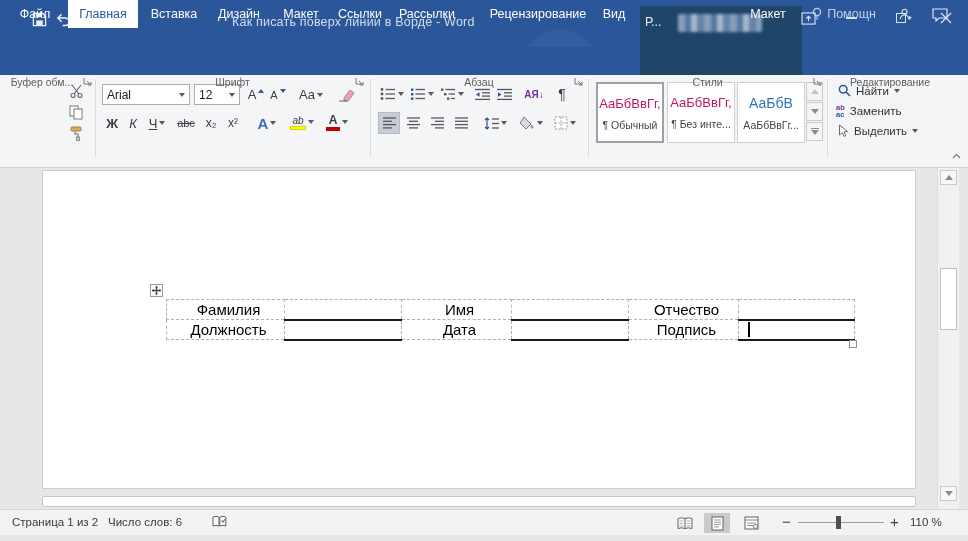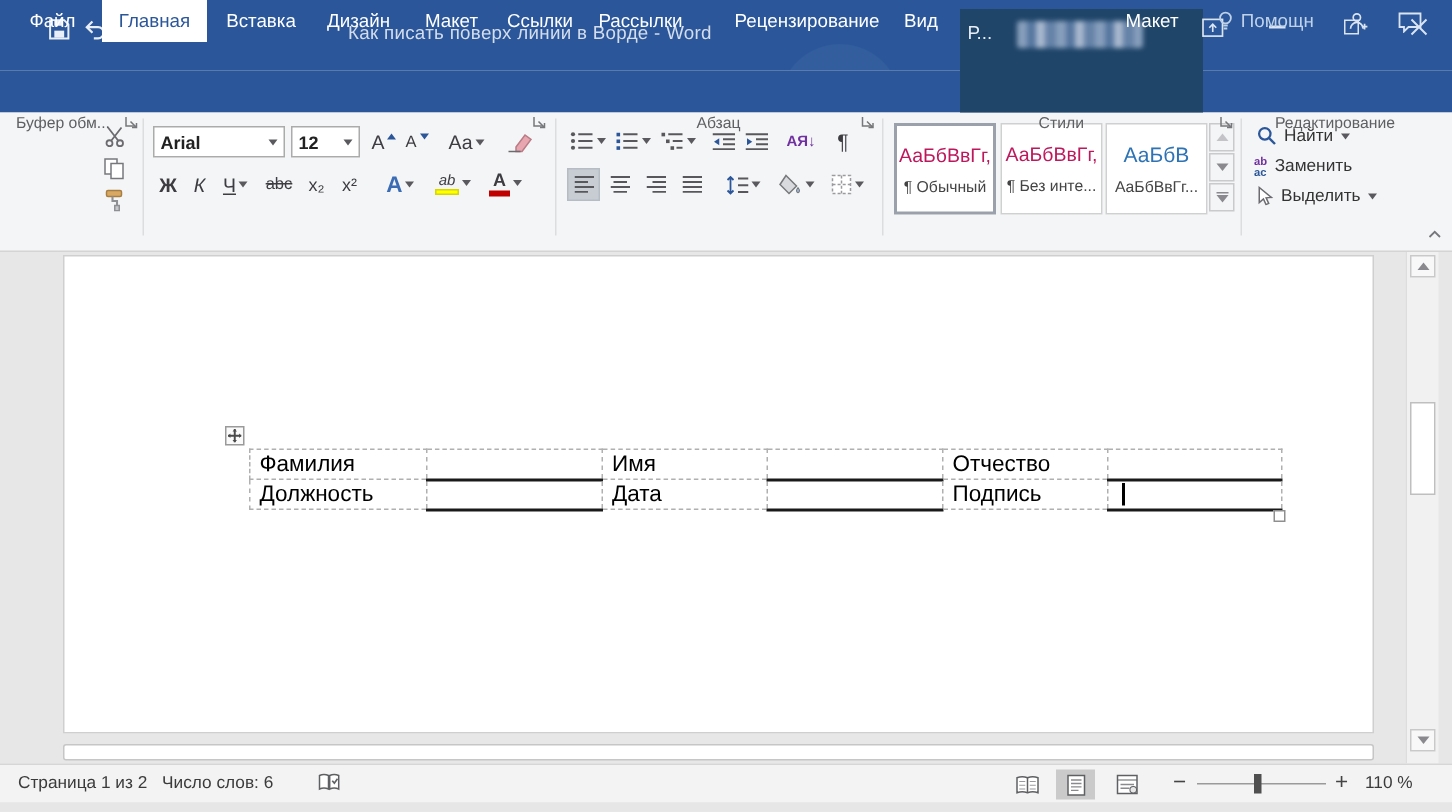--- a/index.html
+++ b/index.html
@@ -30,41 +30,41 @@
   .tab.active { background:#fff; color:#2b579a; }
   .tab.assist { color:#bed1e8; display:flex; align-items:center; gap:5px; justify-content:center; }
 
   
   .ribbon { position:absolute; top:75px; left:0; width:968px; height:93px; background:#f4f5f7; border-bottom:1px solid #d4d4d4; }
   .gsep { position:absolute; top:4px; width:1px; height:78px; background:#dcddde; }
   .glabel { position:absolute; top:76px; font-size:10.5px; color:#5f6063; text-align:center; white-space:nowrap; }
   .launcher { position:absolute; top:77px; width:10px; height:10px; }
   .launcher svg { display:block; }
   .combo { position:absolute; height:21px; background:#fff; border:1px solid #ababab; font-size:12px; color:#222;
-           display:flex; align-items:center; padding:0 4px; justify-content:space-between;font-weight:bold; }
+           display:flex; align-items:center; padding:0 4px; justify-content:space-between; }
   .rbtn { position:absolute; display:flex; align-items:center; justify-content:center; gap:2px;
           font-size:13px; color:#3c3c41; }
   .rbtn.sel { background:#c8cdd4; border:1px solid #b6bcc4; }
   .dd { width:0; height:0; border-left:3px solid transparent; border-right:3px solid transparent; border-top:4px solid #5a5a5e; }
   .bigbtn { position:absolute; display:flex; flex-direction:column; align-items:center; font-size:11.5px; color:#3c3c41; }
   .stylecard { position:absolute; width:68px; height:61px; background:#fff; border:1px solid #cfd0d2; text-align:center; }
   .stylecard.sel { border:2px solid #9aa1aa; }
   .stylecard .prev { font-size:13px; color:#be185d; margin-top:12px; white-space:nowrap; overflow:hidden; }
   .stylecard .prev.blue { color:#2e74b5; font-size:14px; }
   .stylecard .lbl { font-size:10.5px; color:#444; margin-top:8px; white-space:nowrap; overflow:hidden; }
   .scrollbtn { position:absolute; width:17px; height:19px; border:1px solid #c9cacc; background:#f4f5f7;
                display:flex; align-items:center; justify-content:center; }
   .tri-up { width:0;height:0;border-left:4px solid transparent;border-right:4px solid transparent;border-bottom:5px solid #8a8a8e; }
   .tri-down { width:0;height:0;border-left:4px solid transparent;border-right:4px solid transparent;border-top:5px solid #8a8a8e; }
   .edit-item { position:absolute; display:flex; align-items:center; gap:5px; font-size:11.5px; color:#333; }
 
   
   .docarea { position:absolute; top:168px; left:0; width:968px; height:341px; background:#e7e7e7; }
   .page { position:absolute; left:42px; top:2px; width:874px; height:319px; background:#fff; border:1px solid #cfcfcf; }
-  .wtable { border-collapse:collapse; table-layout:fixed; position:absolute; left:123px; top:128px; }
+  .wtable { border-collapse:collapse; table-layout:fixed; position:absolute; left:123px; top:128px;text-align:center; }
   .wtable td { border:1px dashed #b0b0b0; height:20px; font-size:15px; color:#000; padding:0 0 0 6px;
                font-family:"Liberation Sans",sans-serif; white-space:nowrap; overflow:hidden; }
   .wtable td.line { border-bottom:2px solid #1a1a1a; }
   .movehandle { position:absolute; left:107px; top:113px; width:13px; height:13px; background:#fafafa; border:1px solid #9a9a9a;
                 display:flex; align-items:center; justify-content:center; }
   .resizehandle { position:absolute; left:806px; top:169px; width:8px; height:8px; background:#fff; border:1px solid #8f8f8f; }
   .caret { position:absolute; left:705px; top:151px; width:2px; height:15px; background:#000; }
 
   
   .vscroll { position:absolute; left:937px; top:0; width:22px; height:341px; background:#f1f1f2; border-left:1px solid #ddd; }
@@ -264,20 +264,21 @@
     </span>
       <span class="dd"></span>
   </div>
   <div class="rbtn abs" style="left:322px;top:110px;width:30px;height:24px">
     <span style="display:flex;flex-direction:column;align-items:center">
       <span style="font-size:12px;font-weight:bold">А</span>
       <span style="width:14px;height:4px;background:#c00000"></span>
     </span>
       <span class="dd"></span>
   </div>
+  <div class="glabel" style="left:95px;width:275px">Шрифт</div>
   <div class="launcher" style="left:355px">
     <svg width="9" height="9" viewBox="0 0 9 9">
         <path d="M1 1 v6 h6" fill="none" stroke="#76777a"></path>
         <path d="M4 4 l4 4 M8 5 v3 h-3" fill="none" stroke="#76777a"></path>
       </svg>
   </div>
 
   <div class="rbtn abs" style="left:378px;top:84px;width:28px;height:20px">
     <svg class="icon-lines" width="16" height="14" viewBox="0 0 16 14">
         <circle cx="2" cy="2.5" r="1.4" fill="#58585c"></circle>

